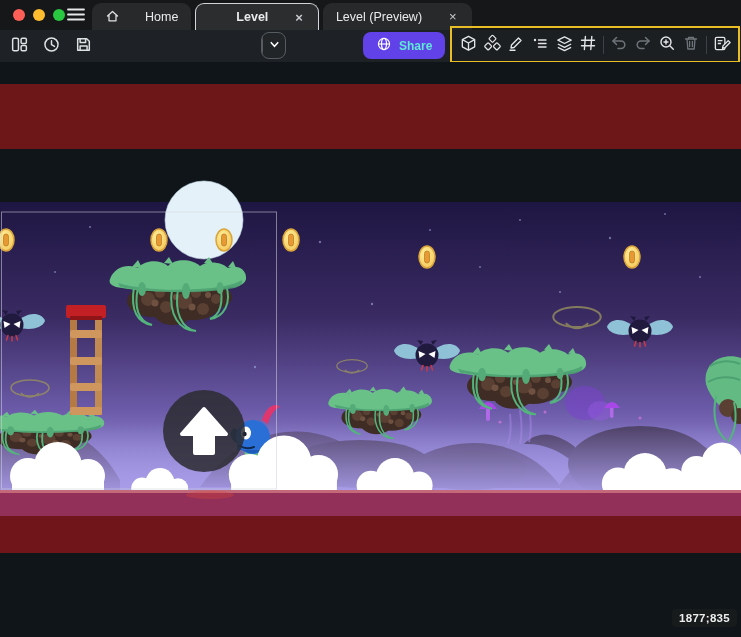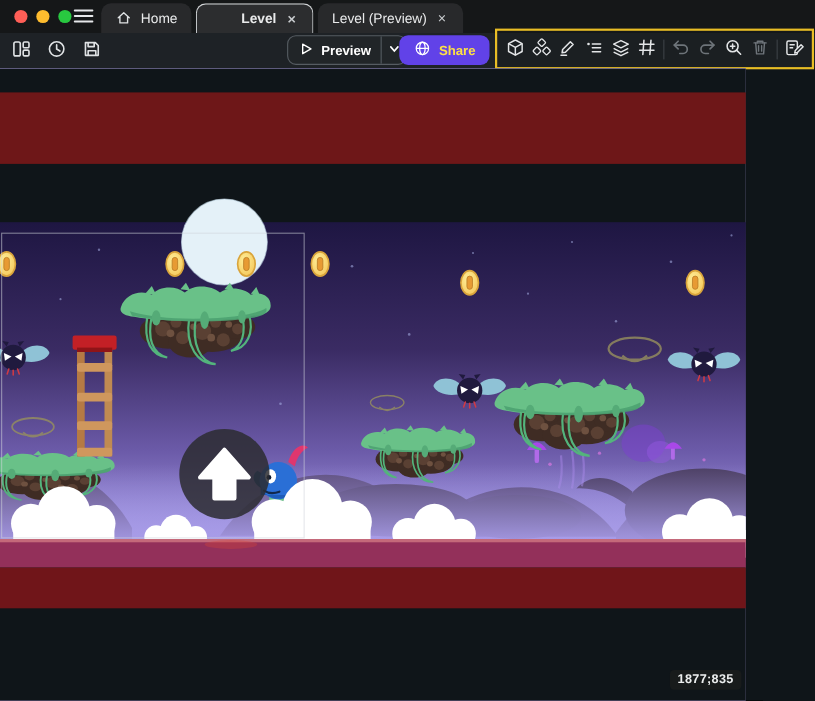--- a/index.html
+++ b/index.html
@@ -6,39 +6,39 @@
   html,body { background:#000; }
   body { font-family:"Liberation Sans", sans-serif; }
   .window { position:relative; width:741px; height:637px; background:#0f1519; overflow:hidden; }
 
   
   .titlebar { position:relative; height:30px; background:#151718; display:flex; align-items:flex-end; }
   .traffic { position:absolute; left:13px; top:9px; display:flex; gap:8px; }
   .light { width:12px; height:12px; border-radius:50%; }
   .hamburger { position:absolute; left:64px; top:6px; width:24px; height:20px; display:flex; align-items:center; justify-content:center; background:none; border:none; cursor:pointer; }
   .tabs { display:flex; gap:4px; margin-left:92px; align-items:flex-end; height:100%; }
-  .tab { height:27px; display:flex; align-items:center; gap:8px; padding:0 13px; background:#28292b; color:#e9eaeb; font-size:12.5px; border-radius:9px 9px 0 0; cursor:pointer; }
+  .tab { height:27px; display:flex; align-items:center; gap:25px; padding:0 13px; background:#28292b; color:#e9eaeb; font-size:12.5px; border-radius:9px 9px 0 0; cursor:pointer; }
   .tab .tab-icon { display:flex; }
   .tab.active { background:#2c2d2f; border:1px solid #d3d6d8; border-bottom:none; font-weight:bold;padding-left:40px; }
   .tab-close { color:#c9cccf; font-size:13px; line-height:1; padding:1px 2px; }
 
   
   .toolbar { position:relative; height:32px; background:#1e2226; display:flex; align-items:center; }
   .tb-left { display:flex; gap:7px; margin-left:7px; }
   .icon-btn { width:25px; height:25px; display:flex; align-items:center; justify-content:center; background:none; border:none; cursor:pointer; border-radius:4px; }
   .preview-group { position:absolute; left:261px; top:2px; height:27px; display:flex; align-items:stretch; background:#212528; border:1px solid #565c62; border-radius:8px; overflow:hidden; }
   .preview-main { display:flex; align-items:center; gap:6px; padding:0 9px; background:none; border:none; color:#fff; font-weight:bold; font-size:12px; font-family:inherit; cursor:pointer; }
   .preview-caret { display:flex; align-items:center; justify-content:center; width:23px; border:none; border-left:1px solid #565c62; background:none; cursor:pointer; }
-  .share-btn { position:absolute; left:363px; top:2px; height:27px; display:flex; align-items:center; gap:7px; padding:0 13px; background:#6142e8; border:none; border-radius:8px; color:#fde047; font-weight:bold; font-size:12px; font-family:inherit; cursor:pointer; }
+  .share-btn { position:absolute; left:363px; top:2px; height:27px; display:flex; align-items:center; gap:7px; padding:0 13px; background:#6142e8; border:none; border-radius:8px; color:#5eead4; font-weight:bold; font-size:12px; font-family:inherit; cursor:pointer; }
   .tool-group { position:absolute; right:1px; top:-4px; height:37px; display:flex; align-items:center; padding:0 4px; border:2px solid #e8bd25; background:rgba(22,25,28,.35); }
   .tool-group .icon-btn { width:24px; }
   .tool-sep { width:1px; height:18px; background:#3d4247; margin:0 3px; }
 
   
-  .canvas { position:relative; width:678px; height:575px; background:#c4b5fd; overflow:hidden; }
+  .canvas { position:relative; width:741px; height:575px; background:#14b8a6; overflow:hidden; }
   .scene-svg { position:absolute; left:0; top:0; }
   .coord-chip { position:absolute; right:4px; bottom:10px; background:#181b1b; color:#eceeee; font-size:11.5px; font-weight:bold; letter-spacing:.3px; padding:3px 7px; border-radius:4px; }
 </style>
 </head>
 <body>
 
 <div class="window">
 
   <header class="titlebar">
     <div class="traffic">
@@ -89,26 +89,20 @@
       <button class="icon-btn">
           <span><svg width="19" height="19" viewBox="0 0 18 18" fill="none" stroke="#dfe2e4" stroke-width="1.4" stroke-linejoin="round">
               <path d="M3.5,3.5 H12 L14.5,6 V14.5 H3.5 Z"></path>
               <path d="M5.8,3.5 V7 H11 V3.5"></path>
               <path d="M5.8,14.5 V10.5 H12.4 V14.5"></path>
             </svg></span>
         </button>
     </div>
 
     <div class="preview-group">
-      <button class="preview-main">
-        <span><svg width="15" height="15" viewBox="0 0 18 18" fill="none" stroke="#fff" stroke-width="1.5" stroke-linejoin="round">
-              <path d="M5,3.8 L14,9 L5,14.2 Z"></path>
-            </svg></span>
-        <span>Preview</span>
-      </button>
       <button class="preview-caret">
         <span><svg width="13" height="13" viewBox="0 0 14 14" fill="none" stroke="#fff" stroke-width="1.6" stroke-linecap="round">
               <path d="M3.5,5 L7,9 L10.5,5"></path>
             </svg></span>
       </button>
     </div>
 
     <button class="share-btn">
       <span><svg width="16" height="16" viewBox="0 0 18 18" fill="none" stroke="#fff" stroke-width="1.3">
             <circle cx="9" cy="9" r="6.3"></circle>

